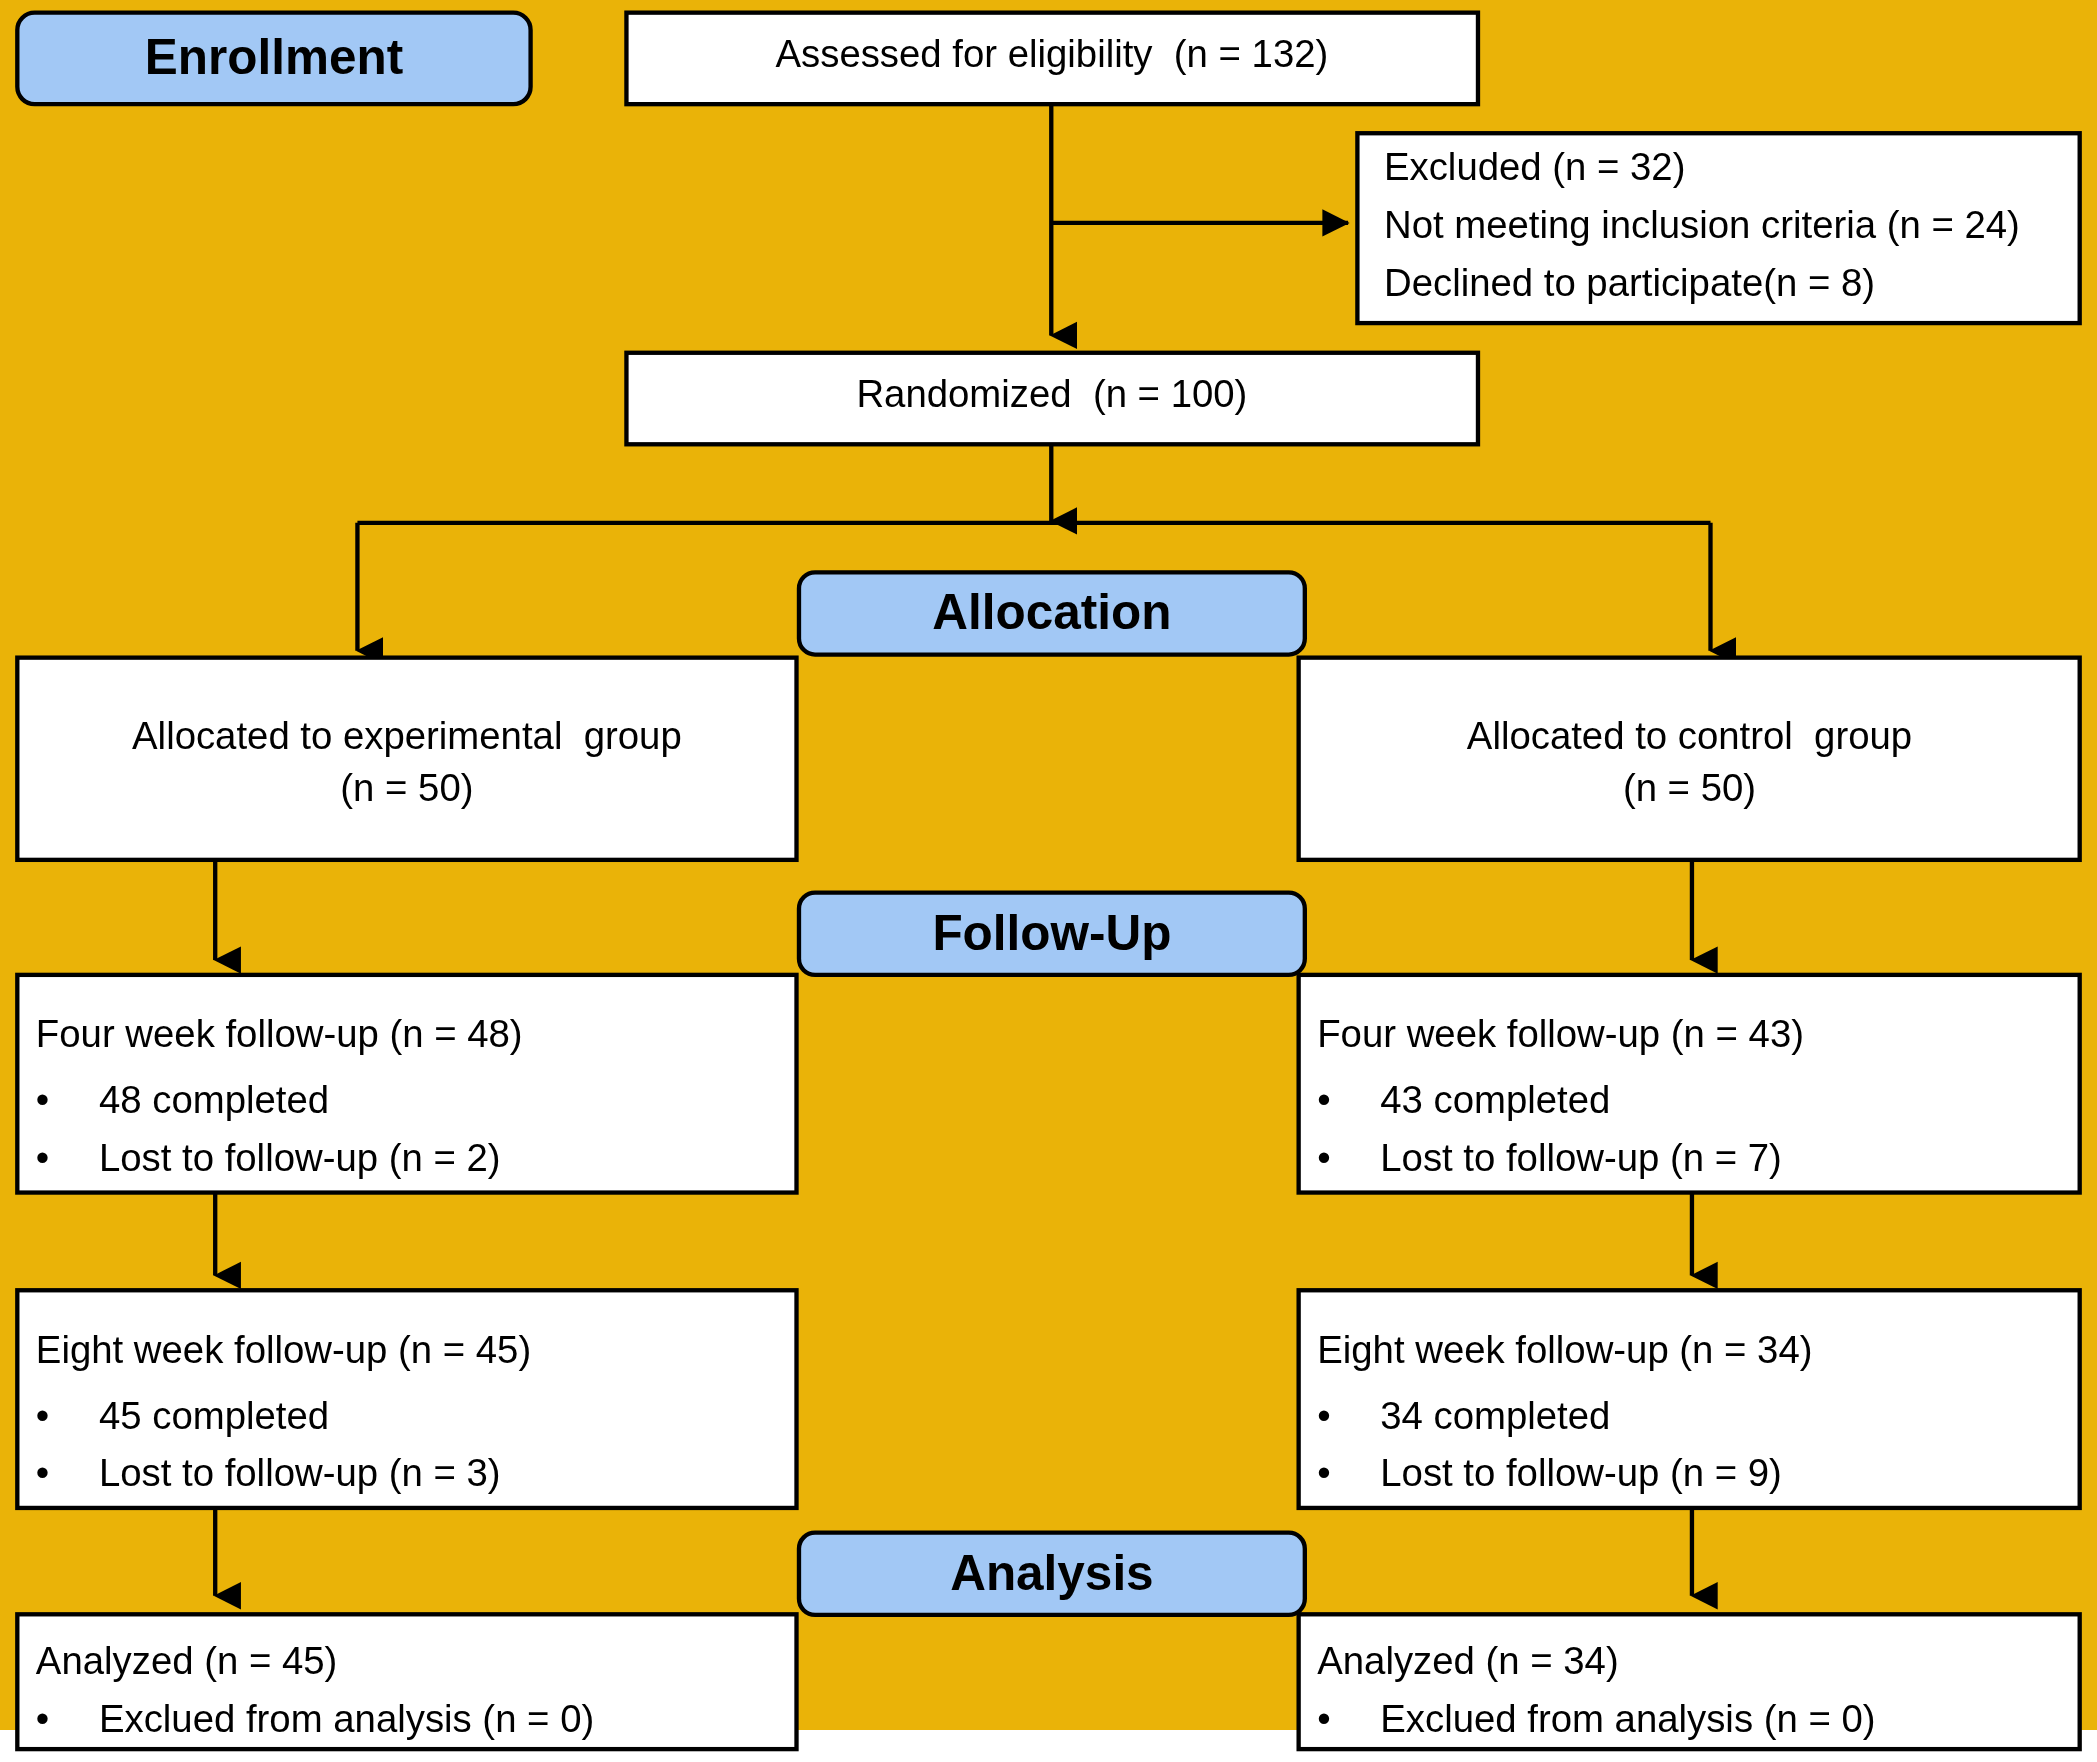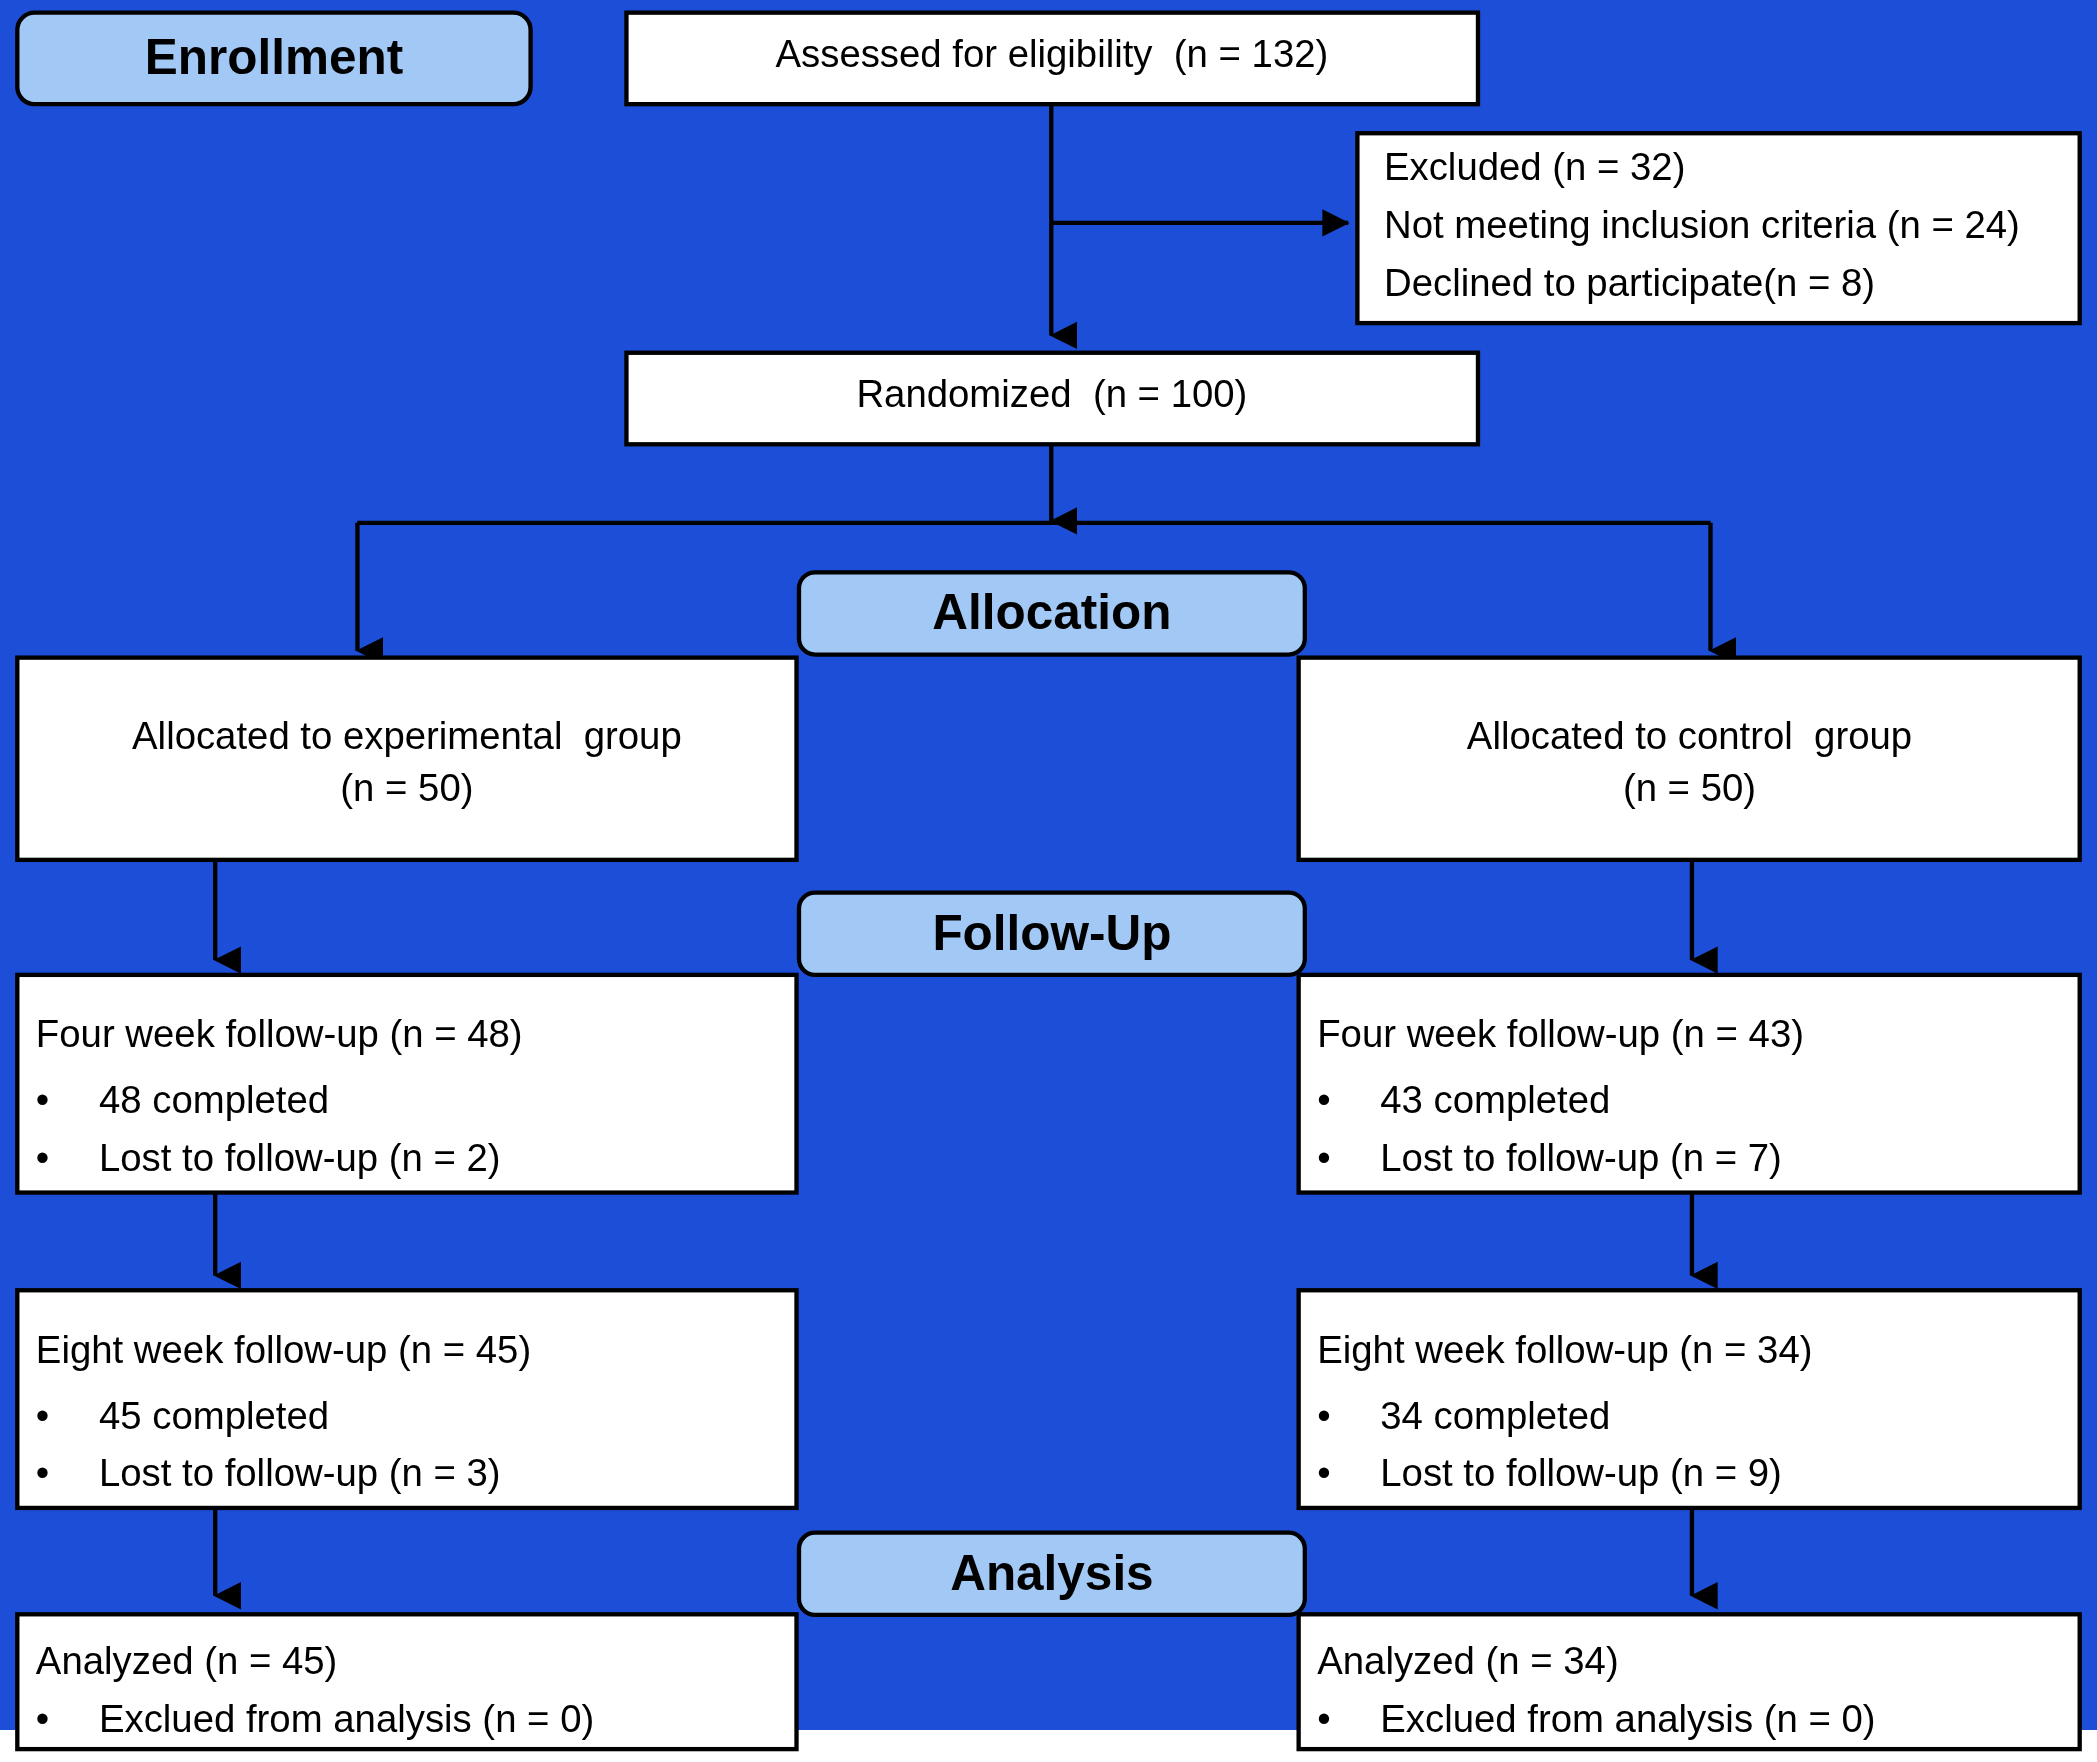--- a/index.html
+++ b/index.html
@@ -11,21 +11,21 @@
   body {
     width: 2097px;
     height: 1763px;
     font-family: "Liberation Sans", sans-serif;
     overflow: hidden;
   }
   #diagram-root {
     position: relative;
     width: 2097px;
     height: 1730px;
-    background: #1d4ed8;
+    background: #eab308;
   }
   svg#consort-svg {
     position: absolute;
     left: 0;
     top: 0;
     width: 2097px;
     height: 1763px;
     display: block;
   }
   .flow-box {

